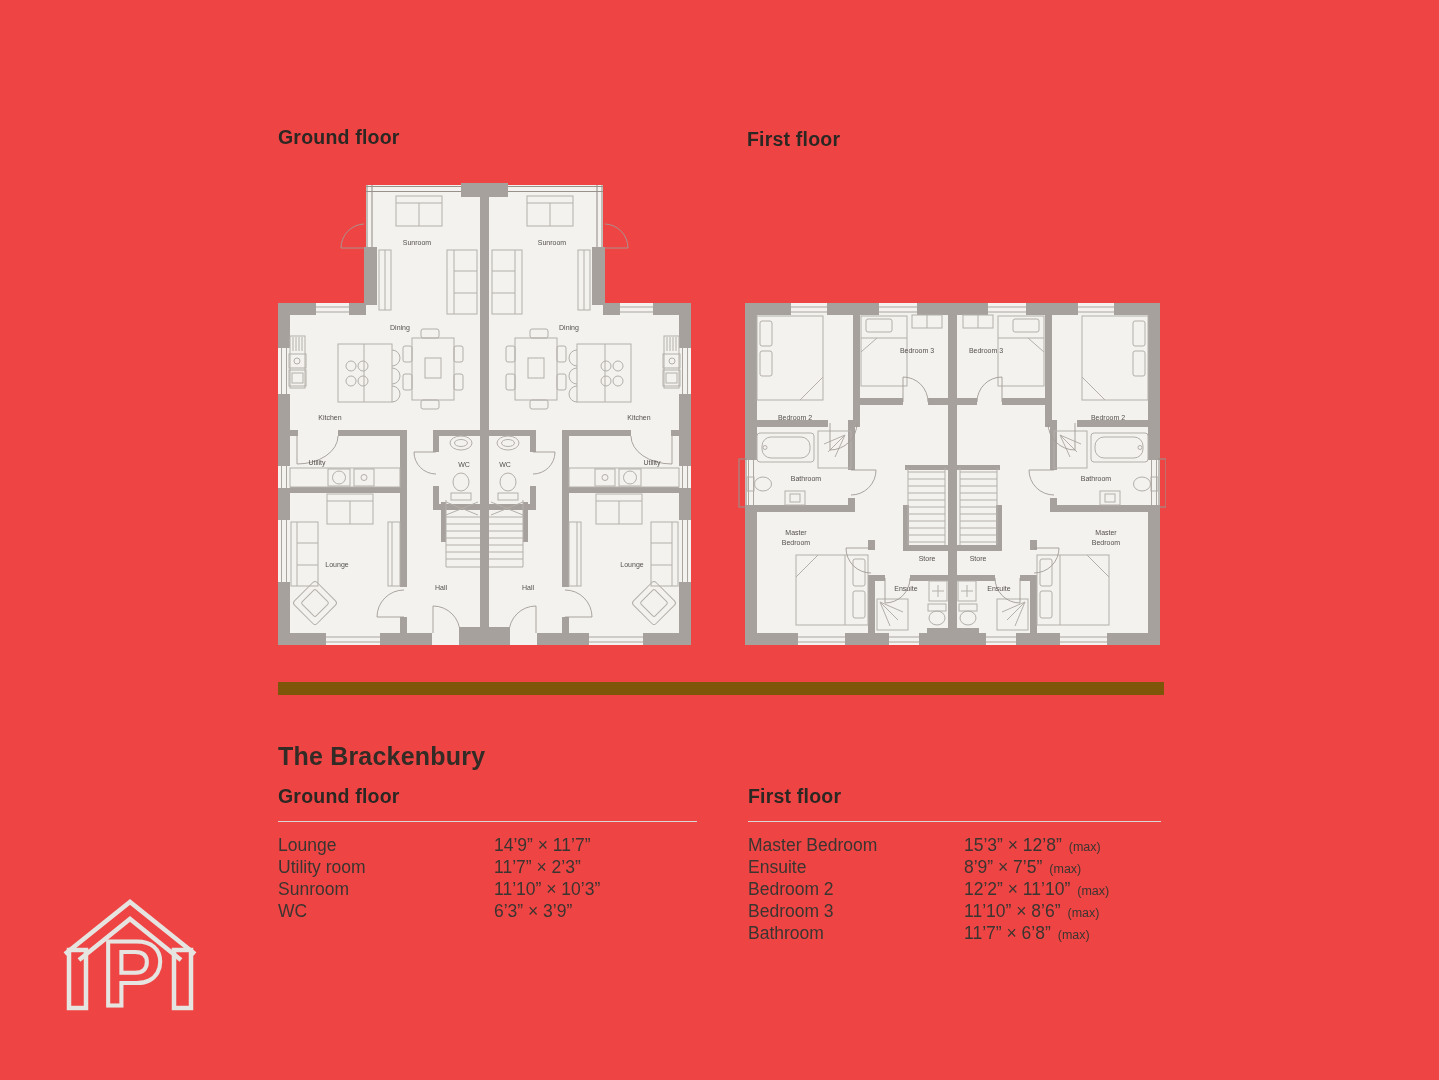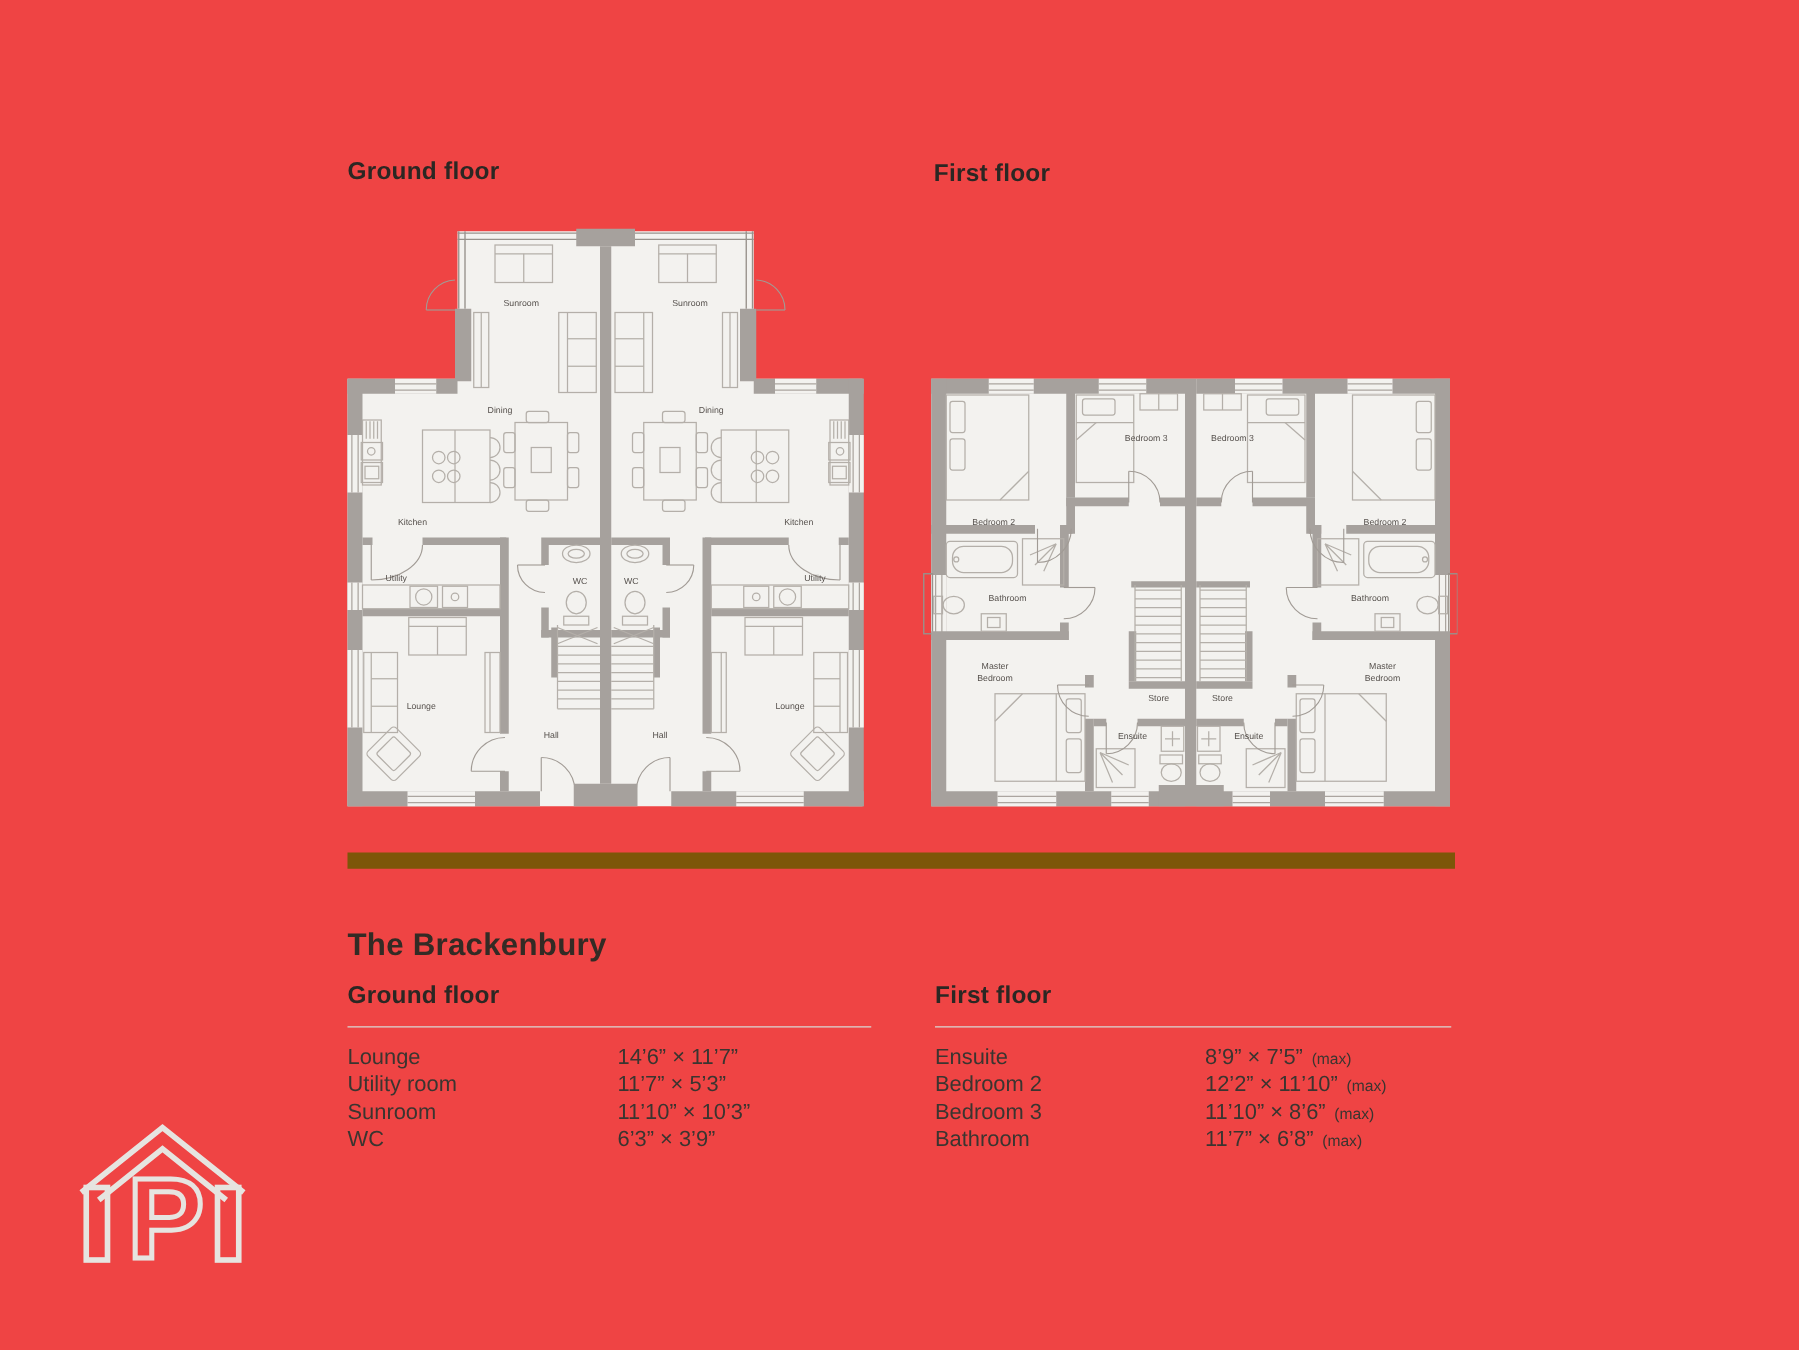--- a/index.html
+++ b/index.html
@@ -335,40 +335,44 @@
   </svg>
 
   <div class="accent-bar" style="background: rgb(125, 86, 9);"></div>
   <div class="page-title">The Brackenbury</div>
 
   <section class="spec" style="left:278px;width:419px;">
     <h3>Ground floor</h3>
     <div class="rule"></div>
     <div class="spec-row">
       <span class="spec-name">Lounge</span>
-      <span class="spec-dims"><span>14’6” × 11’7”</span><span class="max"></span></span>
+      <span class="spec-dims"><span>14’9” × 11’7”</span><span class="max"></span></span>
     </div>
     <div class="spec-row">
       <span class="spec-name">Utility room</span>
-      <span class="spec-dims"><span>11’7” × 5’3”</span><span class="max"></span></span>
+      <span class="spec-dims"><span>11’7” × 2’3”</span><span class="max"></span></span>
     </div>
     <div class="spec-row">
       <span class="spec-name">Sunroom</span>
       <span class="spec-dims"><span>11’10” × 10’3”</span><span class="max"></span></span>
     </div>
     <div class="spec-row">
       <span class="spec-name">WC</span>
       <span class="spec-dims"><span>6’3” × 3’9”</span><span class="max"></span></span>
     </div>
   </section>
 
   <section class="spec" style="left:748px;width:413px;">
     <h3>First floor</h3>
     <div class="rule"></div>
     <div class="spec-row">
+      <span class="spec-name">Master Bedroom</span>
+      <span class="spec-dims"><span>15’3” × 12’8”</span><span class="max">(max)</span></span>
+    </div>
+    <div class="spec-row">
       <span class="spec-name">Ensuite</span>
       <span class="spec-dims"><span>8’9” × 7’5”</span><span class="max">(max)</span></span>
     </div>
     <div class="spec-row">
       <span class="spec-name">Bedroom 2</span>
       <span class="spec-dims"><span>12’2” × 11’10”</span><span class="max">(max)</span></span>
     </div>
     <div class="spec-row">
       <span class="spec-name">Bedroom 3</span>
       <span class="spec-dims"><span>11’10” × 8’6”</span><span class="max">(max)</span></span>

